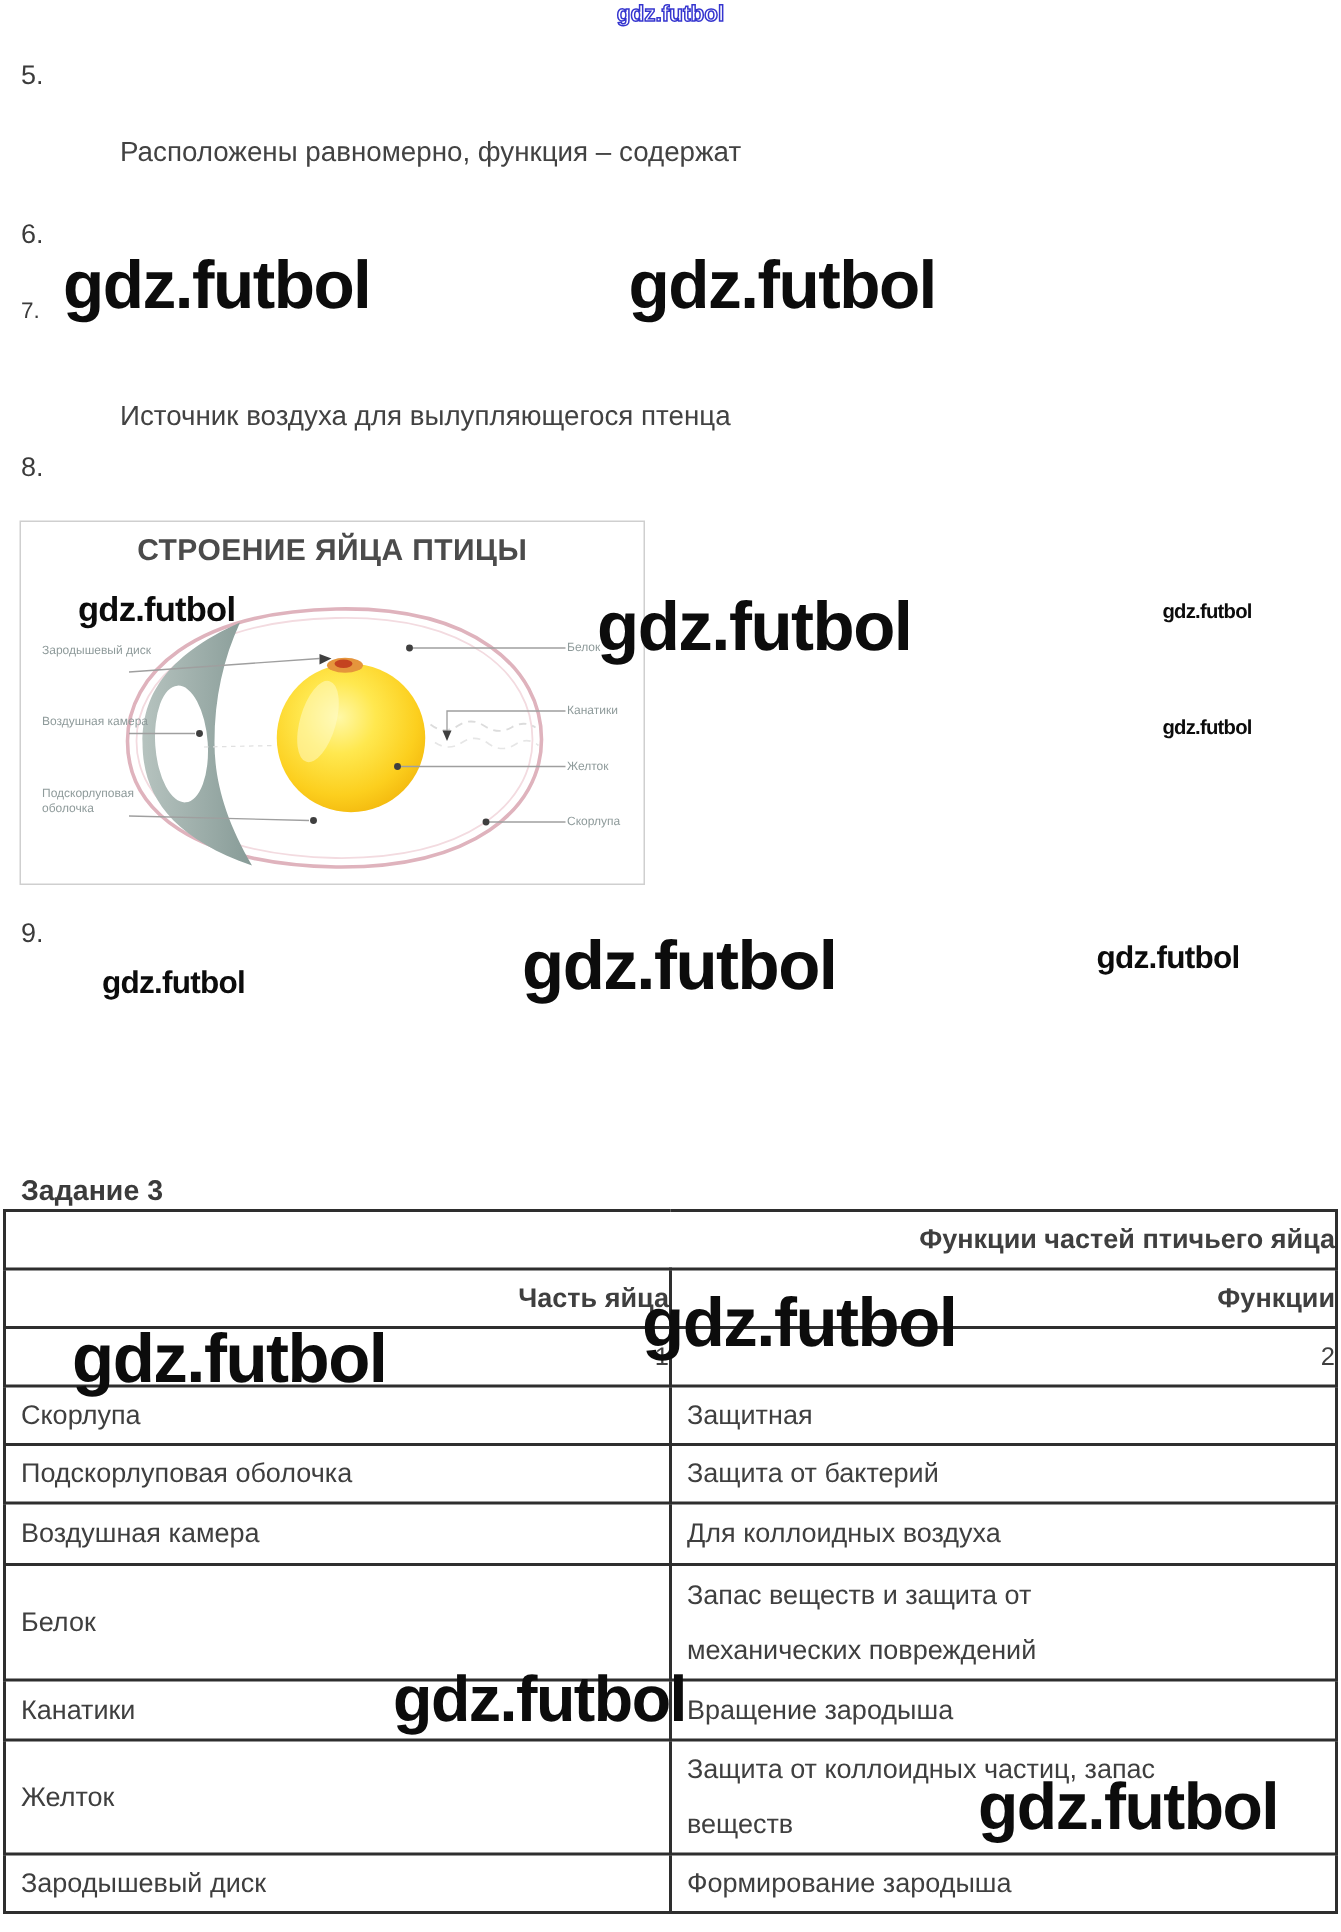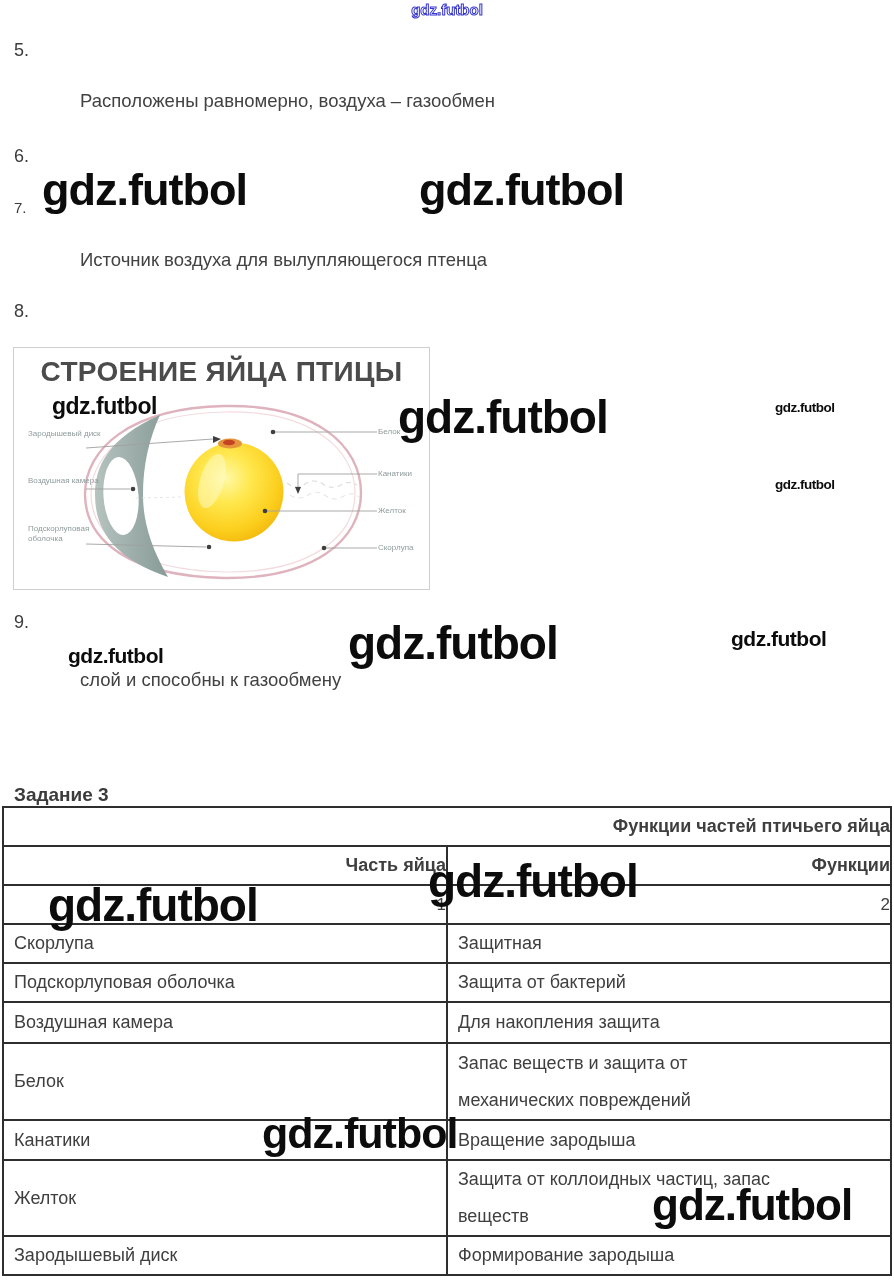--- a/index.html
+++ b/index.html
@@ -33,21 +33,21 @@
 
   .heading { font-size:19px; font-weight:bold; color:#3b3b3b; }
 
   
   .diagram {
     position:absolute; left:13px; top:347px; width:417px; height:243px;
     border:1px solid #cfcfcf; background:#ffffff; box-sizing:border-box;
   }
   .diagram-title {
     position:absolute; left:0; right:0; top:8px; text-align:center;
-    font-size:28px; font-weight:bold; color:#4b4b4b; letter-spacing:0.3px;
+    font-size:20px; font-weight:bold; color:#4b4b4b; letter-spacing:0.3px;
   }
   .dlabel {
     position:absolute; font-size:8px; line-height:10px; color:#8f9b9b;
   }
   .dlabel-left { left:14px; width:80px; }
   .dlabel-right { left:364px; width:52px; white-space:nowrap; }
 
   
   .func-table {
     position:absolute; left:2px; top:806px; width:890px;
@@ -64,29 +64,29 @@
   .func-table .nums td { font-size:17px; }
 </style>
 </head>
 <body>
 
 <div class="page">
 
   <div class="wm wm-outline">gdz.futbol</div>
 
   <div class="abs num" style="left:14px; top:40px;">5.</div>
-  <div class="abs answer" style="left:80px; top:90px;">Расположены равномерно, воздуха – газообмен</div>
+  <div class="abs answer" style="left:80px; top:90px;">Расположены равномерно, функция – содержат</div>
 
   <div class="abs num" style="left:14px; top:146px;">6.</div>
 
   <div class="wm wm-lg" style="left:42px; top:167px;">gdz.futbol</div>
   <div class="wm wm-lg" style="left:419px; top:167px;">gdz.futbol</div>
 
   <div class="abs num-small" style="left:14px; top:199px;">7.</div>
-  <div class="abs answer" style="left:80px; top:249px;">Источник воздуха для вылупляющегося птенца</div>
+  <div class="abs answer" style="left:80px; top:266px;">Источник воздуха для вылупляющегося птенца</div>
 
   <div class="abs num" style="left:14px; top:301px;">8.</div>
 
   <div class="diagram">
     <div class="diagram-title">СТРОЕНИЕ ЯЙЦА ПТИЦЫ</div>
     <div class="wm wm-diagram" style="left:38px; top:47px;">gdz.futbol</div>
 
     <svg width="415" height="241" viewBox="0 0 415 241" style="position:absolute; left:0; top:0;">
       <defs>
         <radialGradient id="yolkGrad" cx="42%" cy="36%" r="70%">
@@ -148,21 +148,20 @@
 
   <div class="wm wm-xl" style="left:398px; top:394px;">gdz.futbol</div>
   <div class="wm wm-sm" style="left:775px; top:401px;">gdz.futbol</div>
   <div class="wm wm-sm" style="left:775px; top:478px;">gdz.futbol</div>
 
   <div class="abs num" style="left:14px; top:612px;">9.</div>
   <div class="wm wm-md" style="left:68px; top:645px;">gdz.futbol</div>
   <div class="wm wm-xl" style="left:348px; top:620px;">gdz.futbol</div>
   <div class="wm wm-md" style="left:731px; top:628px;">gdz.futbol</div>
   <div class="abs para" style="left:80px; top:661px;">
-    <span class="line2">слой и способны к газообмену</span>
   </div>
 
   <div class="abs heading" style="left:14px; top:784px;">Задание 3</div>
 
   <table class="func-table">
     <tbody>
         <tr style="height:35px;">
       <td colspan="2" class="c b">Функции частей птичьего яйца</td>
     </tr>
     <tr style="height:39px;">
@@ -176,21 +175,21 @@
     <tr style="height:37px;">
       <td>Скорлупа</td>
       <td>Защитная</td>
     </tr>
     <tr style="height:39px;">
       <td>Подскорлуповая оболочка</td>
       <td>Защита от бактерий</td>
     </tr>
     <tr style="height:41px;">
       <td>Воздушная камера</td>
-      <td>Для накопления защита</td>
+      <td>Для коллоидных воздуха</td>
     </tr>
     <tr style="height:77px;">
       <td>Белок</td>
       <td>Запас веществ и защита от
 механических повреждений</td>
     </tr>
     <tr style="height:40px;">
       <td>Канатики</td>
       <td>Вращение зародыша</td>
     </tr>

